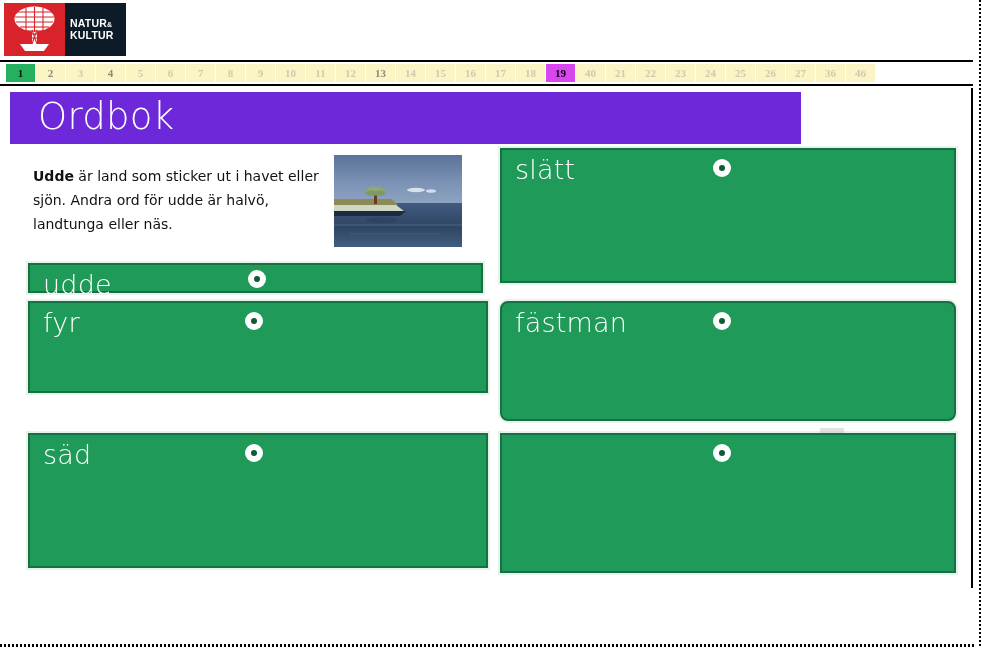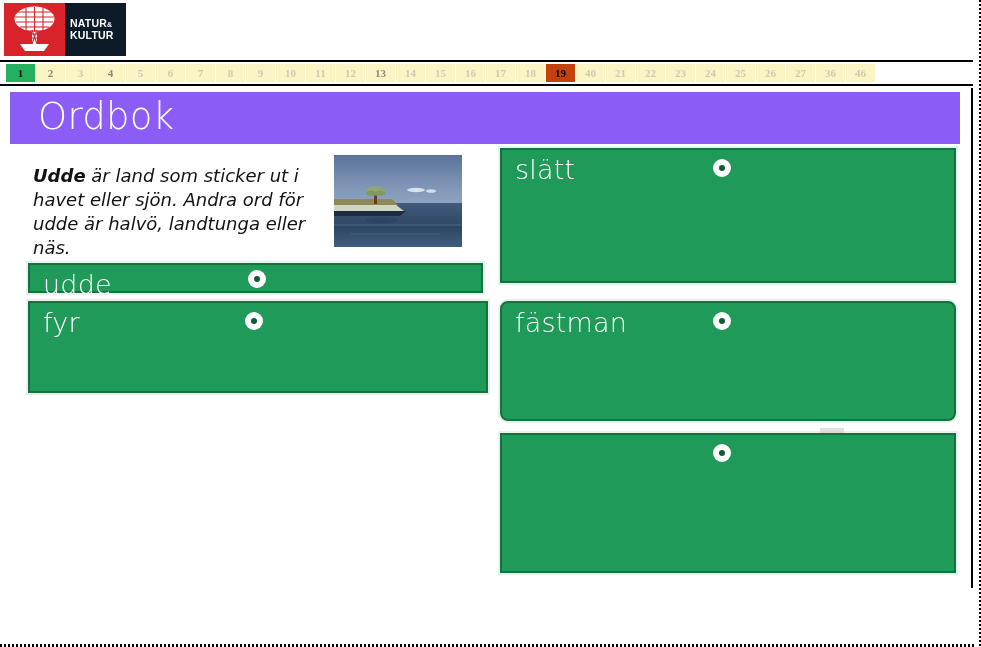--- a/index.html
+++ b/index.html
@@ -136,60 +136,60 @@
     font-family: "Liberation Serif", serif;
     flex: 0 0 auto;
     cursor: pointer;
   }
   .ptab.visited { color: #8d8a7d; }
   .ptab.first {
     background: #25b05f;
     color: #08140c;
   }
   .ptab.current {
-    background: #c2410c;
+    background: #d946ef;
     color: #000;
   }
 
   
   .content {
     position: absolute;
     left: 0; top: 88px;
     width: 973px;
     height: 500px;
     background: #ffffff;
     border-right: 2px solid #000;
     box-sizing: border-box;
   }
   .green-header {
     position: absolute;
     left: 10px; top: 4px;
-    width: 950px; height: 52px;
-    background: #8b5cf6;
+    width: 759px; height: 52px;
+    background: #6d28d9;
+    padding-left: 32px;
   }
   .green-header .h-text {
     position: absolute;
     left: 28px; top: 3px;
     color: #ffffff;
     font-size: 37px;
     font-weight: 300;
     letter-spacing: .3px;
     font-family: "DejaVu Sans", sans-serif;
   }
 
   
   .definition {
     position: absolute;
     left: 33px; top: 76px;
     width: 286px;
-    font-size: 18px;
+    font-size: 14px;
     line-height: 24px;
     color: #121212;
     font-family: "DejaVu Sans", sans-serif;
-    font-style: italic;
   }
   .definition b { font-weight: bold; }
 
   
   .illus {
     position: absolute;
     left: 330px; top: 64px;
     width: 136px; height: 98px;
     overflow: hidden;
   }
@@ -418,20 +418,24 @@
     <div class="card" id="card-udde">
       <div class="w">udde</div>
       <div class="spk" style="left:218px; top:5px;"></div>
     </div>
 
     <div class="card" id="card-fyr">
       <div class="w">fyr</div>
       <div class="spk" style="left:215px;"></div>
     </div>
 
+    <div class="card" id="card-sad">
+      <div class="w">säd</div>
+      <div class="spk" style="left:215px;"></div>
+    </div>
 
     <div class="card" id="card-slatt">
       <div class="w">slätt</div>
       <div class="spk" style="left:211px;"></div>
     </div>
 
     <div class="card" id="card-fastman">
       <div class="w">fästman</div>
       <div class="spk" style="left:211px;"></div>
     </div>

